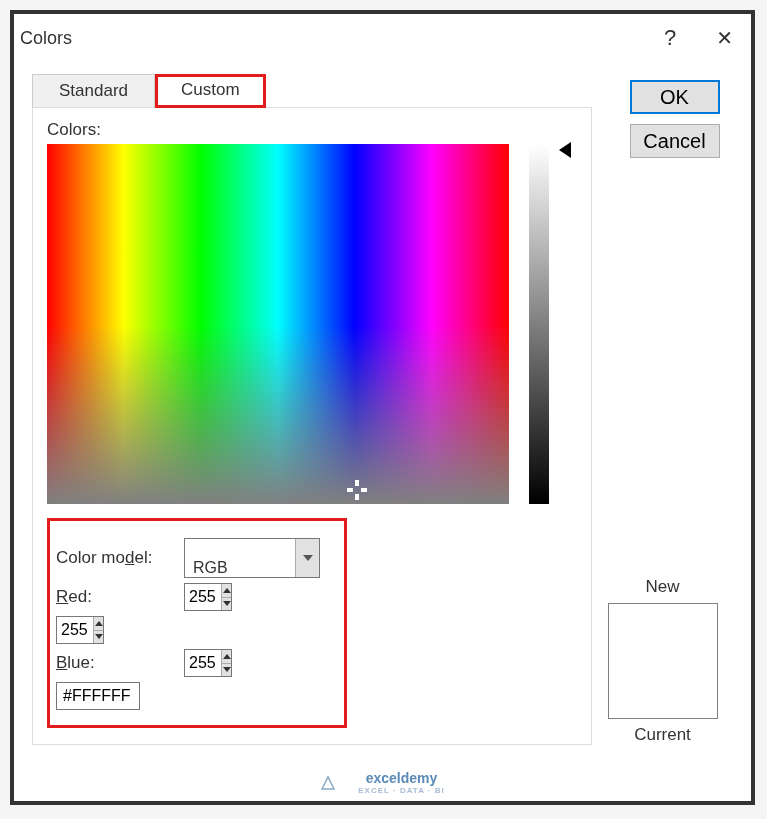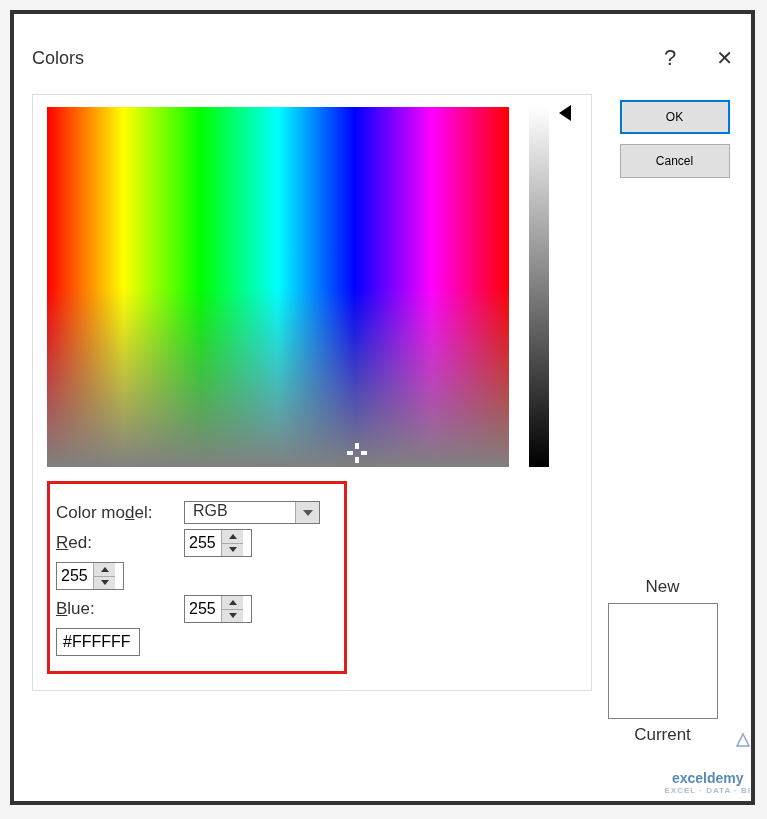--- a/index.html
+++ b/index.html
@@ -25,23 +25,22 @@
       top: 0; left: 0; right: 0; bottom: 38px;
       background: #fff;
       display: flex;
       flex-direction: column;
     }
     .titlebar {
       height: 48px;
       display: flex;
       align-items: center;
       justify-content: space-between;
-      padding: 0 18px 0 18px;
+      padding: 0 18px 0 6px;
       font-size: 18px;
-      margin-top: 20px;
     }
     .titlebar .right {
       display: flex;
       align-items: center;
       gap: 40px;
       font-size: 22px;
     }
     .body {
       flex: 1;
       display: flex;
@@ -155,24 +154,24 @@
       align-items: center;
       margin: 5px 0;
     }
     .field-label {
       width: 128px;
       font-size: 17px;
     }
     .field-label .u { text-decoration: underline; }
     .combo {
       display: flex;
-      align-items: flex-start;
+      align-items: flex-end;
       border: 1px solid #777;
       background: #fff;
-      height: 23px;
+      height: 40px;
       width: 136px;
       gap: 36px;
     }
     .combo span {
       flex: 1;
       padding: 0 8px;
       font-size: 16px;
     }
     .combo .dd {
       width: 24px;
@@ -181,21 +180,21 @@
       border-left: 1px solid #aaa;
       display: flex;
       align-items: center;
       justify-content: center;
     }
     .combo .dd svg { width: 10px; height: 6px; }
     .spin {
       display: flex;
       border: 1px solid #777;
       height: 28px;
-      width: 68px;
+      width: 48px;
     }
     .spin input {
       border: none;
       width: 36px;
       padding: 0 4px;
       font-size: 16px;
       outline: none;
     }
     .spin .arrows {
       width: 22px;
@@ -215,25 +214,25 @@
     .spin .arrows svg { width: 8px; height: 5px; }
     .hex-input {
       border: 1px solid #777;
       height: 28px;
       width: 84px;
       padding: 0 6px;
       font-size: 16px;
       outline: none;
     }
     .btn {
-      width: 110px;
+      width: 90px;
       height: 34px;
       background: #e1e1e1;
       border: 1px solid #adadad;
-      font-size: 12px;
+      font-size: 20px;
       cursor: pointer;
       margin-bottom: 10px;
       margin-left: 24px;
     }
     .btn.primary {
       border: 2px solid #0078d7;
     }
     .preview-area {
       margin-top: auto;
       text-align: center;
@@ -247,46 +246,50 @@
       margin: 6px 0;
     }
     .watermark {
       position: absolute;
       bottom: 6px;
       left: 0; right: 0;
       text-align: center;
       color: #8aa8c9;
       font-size: 14px;
       display:flex;
-      align-items:flex-end;
+      align-items:center;
       justify-content:center;
       gap:22px;
-      flex-direction:column;
     }
     .watermark .sub{font-size:8px;letter-spacing:1px;display:block;color:#a8bdd4;font-weight:bold;}
     .watermark b{color:#5b8ab8;font-weight:600;}
   </style>
 </head>
 <body>
 
 <div class="outer">
   <div class="dialog">
     <div class="titlebar">
       <div>Colors</div>
       <div class="right">
         <span style="cursor:pointer">?</span>
         <span style="cursor:pointer;font-size:20px">✕</span>
       </div>
     </div>
 
     <div class="body">
       <div class="left">
         <div class="tabs">
+          <div class="tab">Standard</div>
+          <div class="tab active tab-highlight">Custom</div>
         </div>
         <div class="tab-content">
+          <div class="colors-label">
+            <span class="u">C</span><span>olors:</span>
+          </div>
           <div class="picker-row">
             <div class="hue-sat">
               <div class="crosshair">
                 <span class="l"></span>
                   <span class="r"></span>
               </div>
             </div>
             <div class="lum-col"></div>
             <div class="lum-arrow"></div>
           </div>

